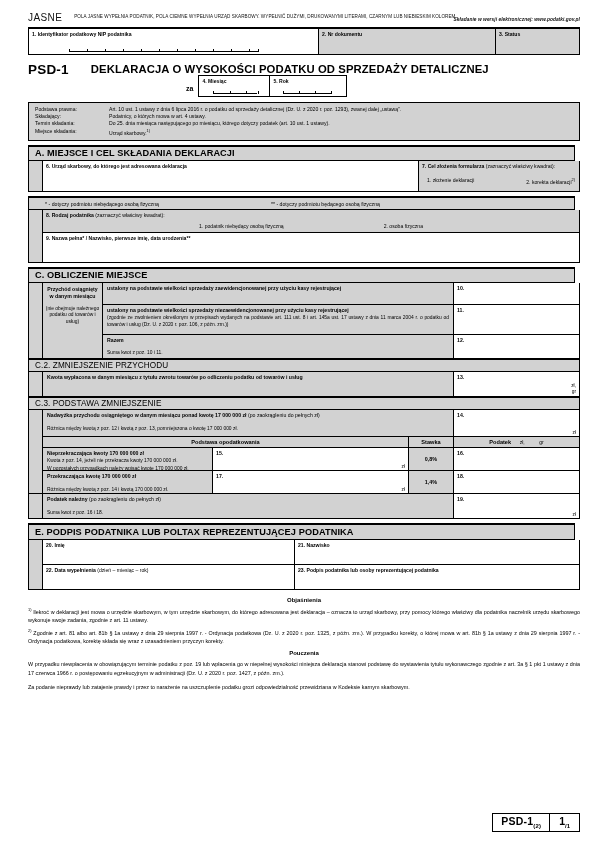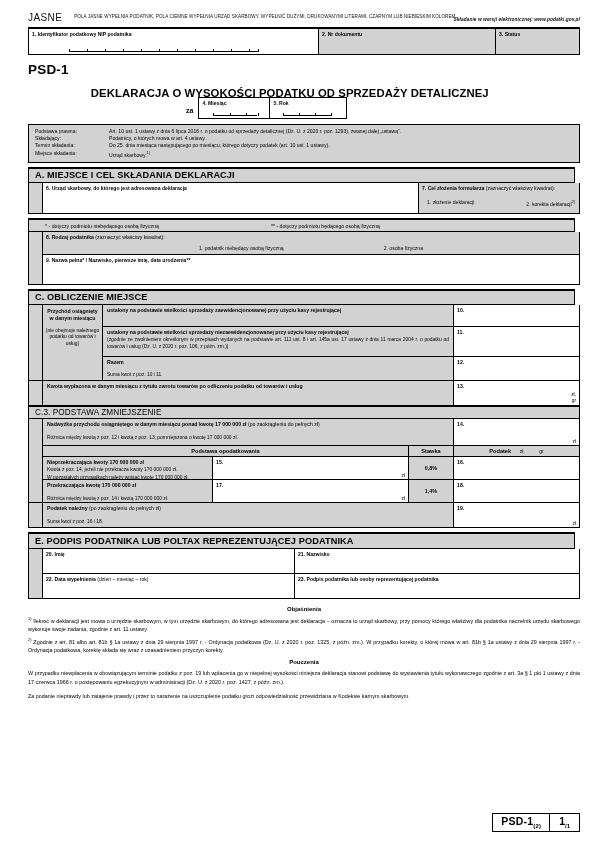--- a/index.html
+++ b/index.html
@@ -36,21 +36,21 @@
 
   
   .band1 { margin:4px 20px 0 28px; }
   .band1 .c1 { width:289px; height:25px; background:#fff; }
   .band1 .c2 { flex:1; height:25px; background:#d2d2d2; }
   .band1 .c3 { width:84px; height:25px; background:#d2d2d2; }
 
   
   .titlerow { display:flex; align-items:flex-start; margin:6px 20px 0 28px; }
   .psd { font-size:13.5px; font-weight:bold; letter-spacing:.2px; padding-top:1px; }
-  .decl { font-size:11.3px; font-weight:bold; letter-spacing:.1px; padding-left:22px; padding-top:2px; white-space:nowrap;margin-top:24px; }
+  .decl { font-size:11.3px; font-weight:bold; letter-spacing:.1px; padding-left:22px; padding-top:2px; white-space:nowrap; }
   .periodrow { display:flex; align-items:flex-end; justify-content:flex-start; margin:-2px 0 0 0; padding-left:186px; }
   .za { font-size:7px; font-weight:bold; padding-right:5px; padding-bottom:5px; }
   .mbox { border:1px solid #000; height:22px; position:relative; background:#fff; }
   .mbox.m { width:72px; }
   .mbox.y { width:77px; border-left:none; }
 
   
   .legal { margin:5px 20px 0 28px; border:1px solid #000; background:#d2d2d2; padding:2.5px 4px 3px 6px; }
   .legal table { border-collapse:collapse; width:100%; }
   .legal td { vertical-align:top; font-size:5.1px; line-height:1.46; padding:0; }
@@ -286,20 +286,23 @@
             <div class="note" style="padding-top:5px;">Suma kwot z poz. 10 i 11.</div>
           </div>
           <div class="fcell" style="width:125px;height:23px;background:#fff;">
             <div class="fnum">12.</div>
           </div>
         </div>
       </div>
     </div>
   </div>
 
+  <div class="subsec" style="border-top:1px solid #000;">
+    <h3>C.2. ZMNIEJSZENIE PRZYCHODU</h3>
+  </div>
   <div class="blk">
     <div class="gutter"></div>
     <div class="blkbody">
       <div class="frow" style="border-bottom:none;">
         <div class="fcell" style="flex:1;height:24px;background:#d2d2d2;">
           <div class="desc">Kwota wypłacona w danym miesiącu z tytułu zwrotu towarów po odliczeniu podatku od towarów i usług</div>
         </div>
         <div class="fcell" style="width:125px;height:24px;background:#fff;">
           <div class="fnum">13.</div>
           <div class="unit2">

